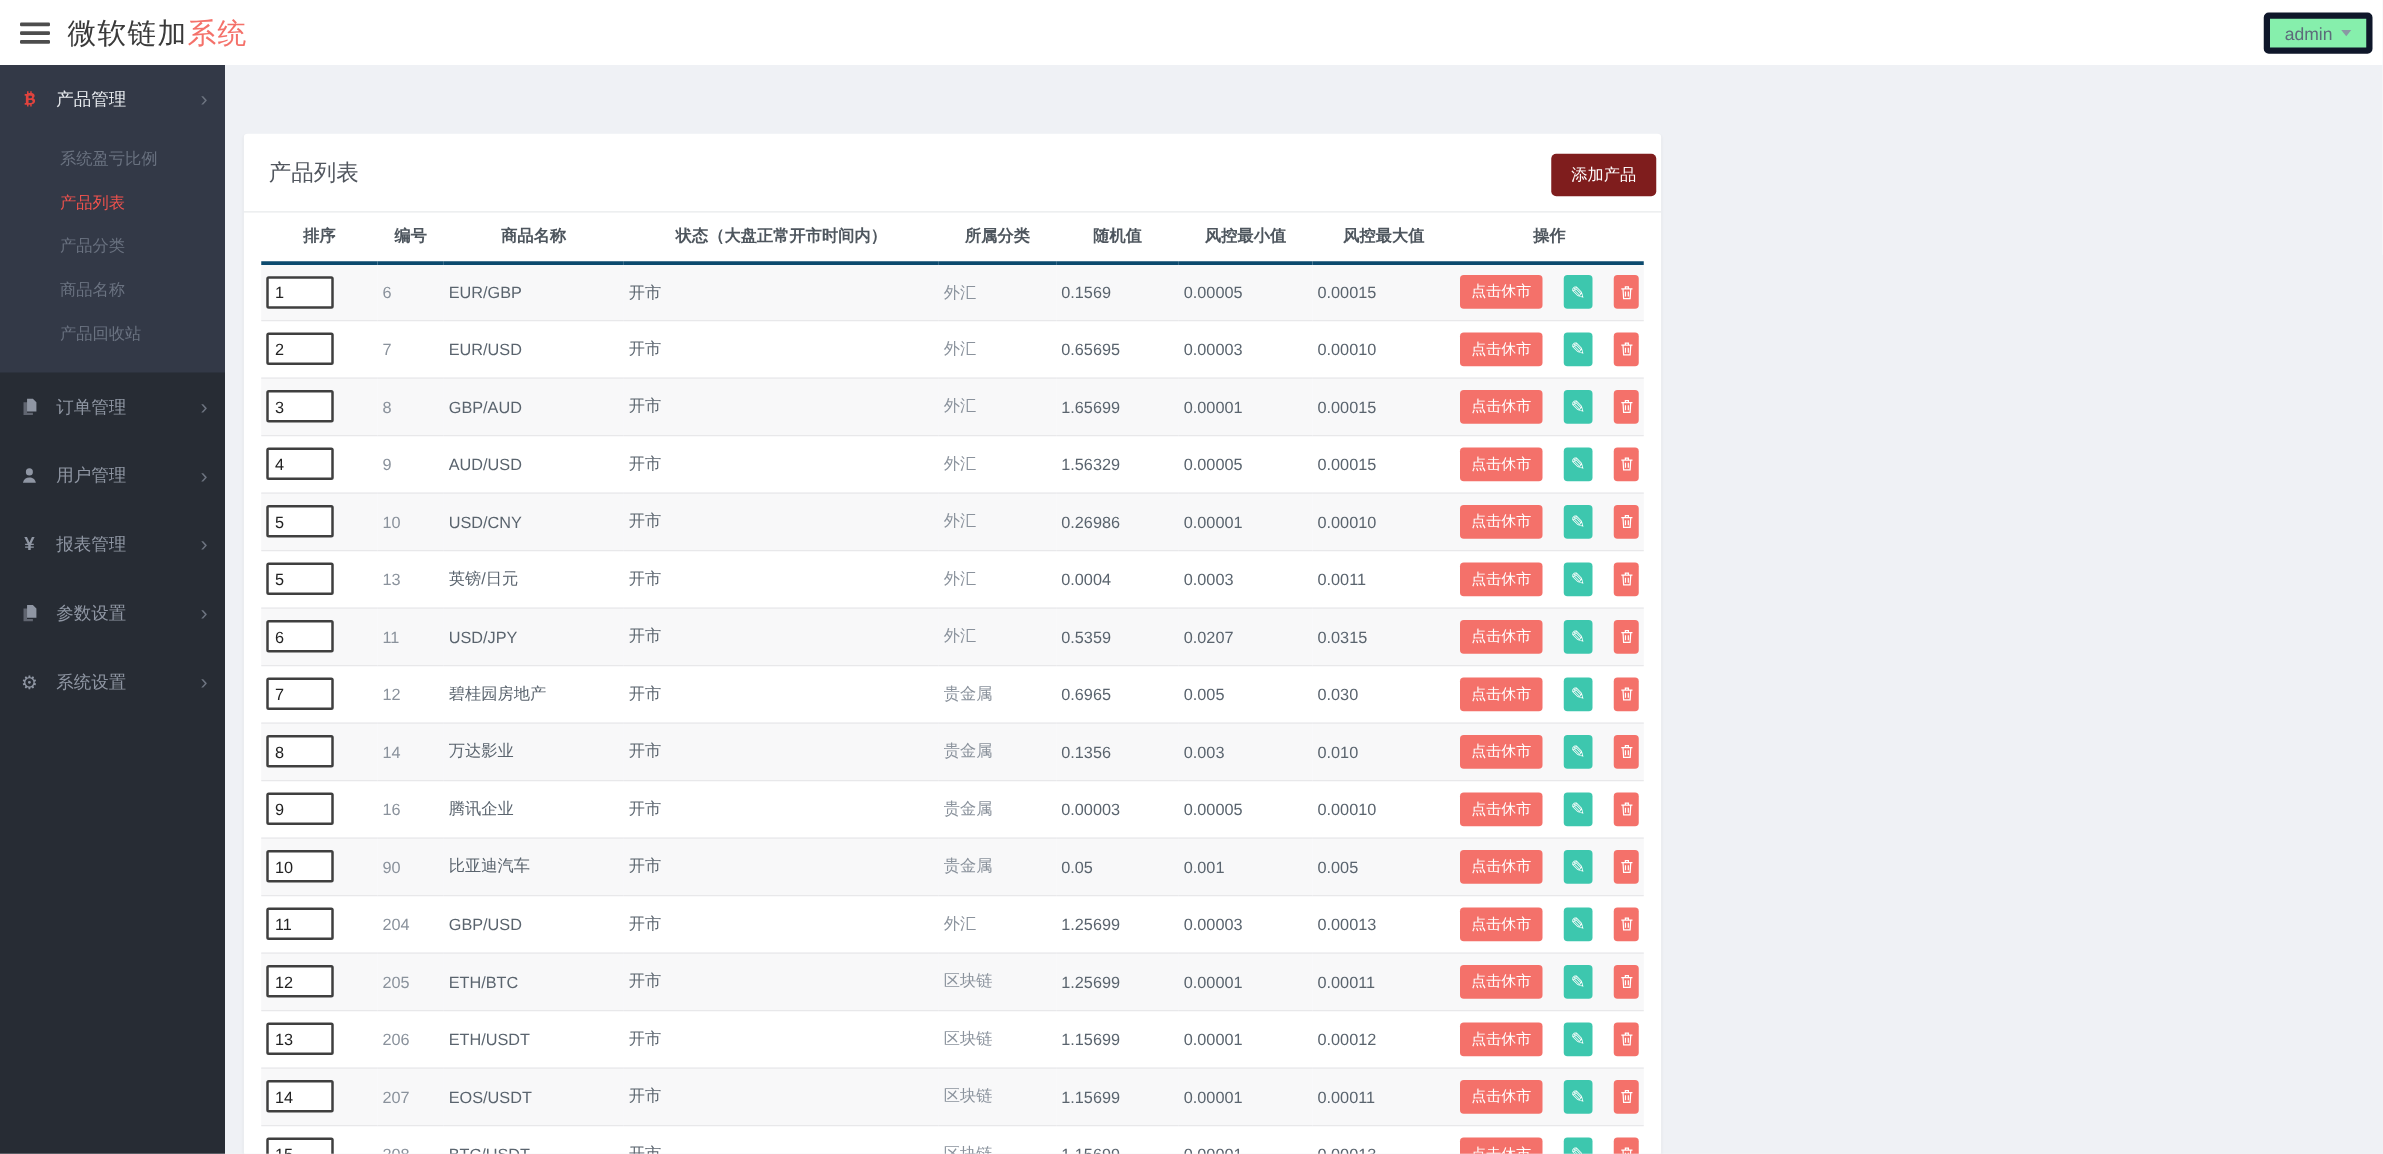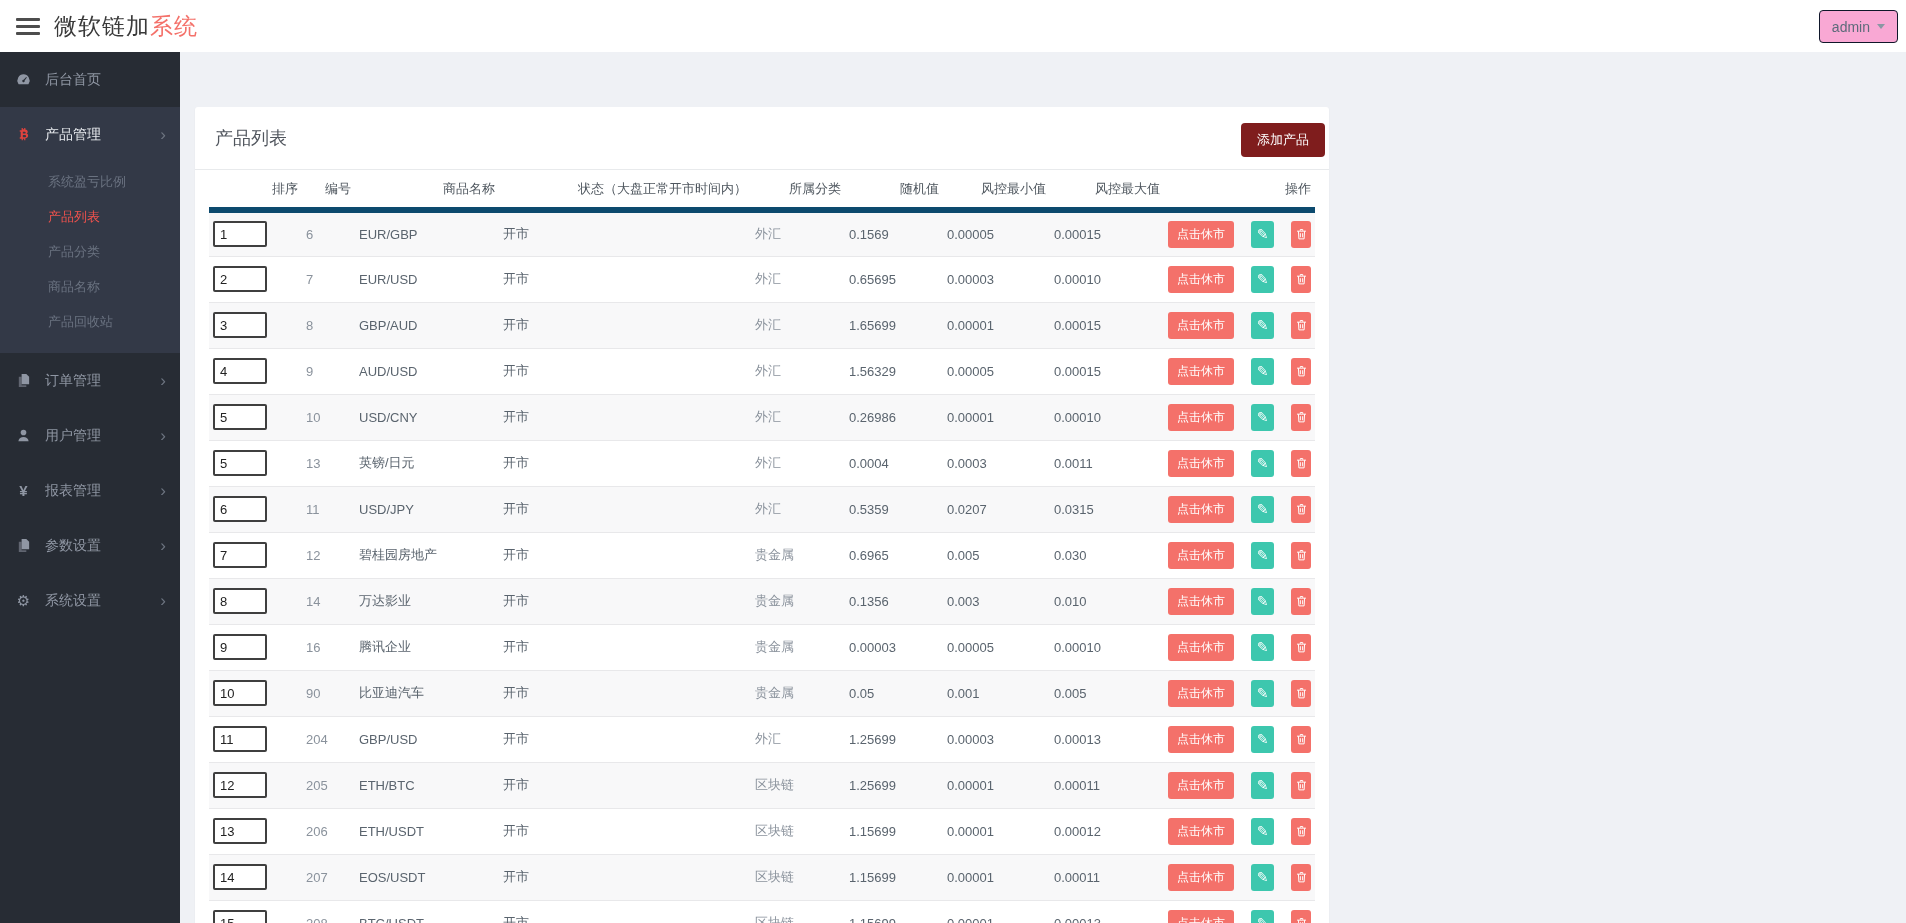--- a/index.html
+++ b/index.html
@@ -5,21 +5,21 @@
   * { margin:0; padding:0; box-sizing:border-box; }
   html,body { width:1906px; height:923px; overflow:hidden;
     font-family:"Liberation Sans","DejaVu Sans",sans-serif; background:#eff1f5; }
 
   
   .header { position:absolute; top:0; left:0; width:1906px; height:52px; background:#fff; z-index:10; display:flex; align-items:center; }
   .burger { margin-left:16px; width:24px; cursor:pointer; }
   .burger span { display:block; height:3px; background:#4d4d4d; border-radius:1px; margin:4px 0; }
   .logo { margin-left:14px; font-size:23px; color:#3a3a3a; letter-spacing:1px; white-space:nowrap; }
   .logo .accent { color:#f4716a; }
-  .user-box { position:absolute; right:8px; top:10px; height:33px; border:1px solid #0f172a; border-radius:4px; background:#f9a8d4;
+  .user-box { position:absolute; right:8px; top:10px; height:33px; border:5px solid #0f172a; border-radius:4px; background:#86efac;
     display:flex; align-items:center; padding:0 12px; color:#5c6b7a; font-size:14px; cursor:pointer; }
   .caret { width:0; height:0; border-left:4px solid transparent; border-right:4px solid transparent; border-top:5px solid #8a97a3; margin-left:7px; }
 
   
   .sidebar { position:absolute; top:52px; left:0; width:180px; height:871px; background:#272c34; color:#8f96a3; }
   .side-item { height:55px; display:flex; align-items:center; padding:0 14px; font-size:14px; cursor:pointer; position:relative; }
   .side-item .ic { width:19px; height:17px; margin-right:12px; display:flex; align-items:center; justify-content:center; font-size:15px; }
   .side-item .ic svg { width:15px; height:15px; }
   .side-item .chev { position:absolute; right:14px; font-size:17px; color:#6d7480; line-height:1; }
   .side-group { background:#333947; }
@@ -33,21 +33,21 @@
   
   .main { position:absolute; left:180px; top:52px; width:1726px; height:871px; overflow:hidden; }
   .card { margin:55px 0 0 15px; width:1134px; background:#fff; border-radius:3px; box-shadow:0 1px 2px rgba(0,0,0,.06); position:relative; padding-bottom:40px; }
   .card-head { height:63px; border-bottom:1px solid #e8eaec; display:flex; align-items:center; padding:0 20px; }
   .card-title { font-size:18px; color:#51565e; }
   .add-btn { position:absolute; right:4px; top:16px; background:#7f1d1d; color:#fff; border:none; border-radius:4px;
     font-size:13px; padding:8px 16px; cursor:pointer; font-family:inherit; }
 
   
   table { border-collapse:collapse; margin:0 14px; width:1106px; table-layout:fixed; }
-  th { font-size:13px; color:#4e565e; text-align:right; font-weight:normal; height:40px; border-bottom:6px solid #0c4a6e; padding:0 4px; }
+  th { font-size:13px; color:#4e565e; text-align:center; font-weight:bold; height:40px; border-bottom:3px solid #0c4a6e; padding:0 4px; }
   td { font-size:13px; color:#5a646e; height:46px; border-bottom:1px solid #e8e8ea; padding:0 4px; }
   tbody tr:nth-child(odd) { background:#f8f8f9; }
   td.dim { color:#8a929c; }
   .sort-input { width:54px; height:26px; border:2px solid #3f3f3f; border-radius:2px; font-size:13px; padding:0 5px;
     font-family:inherit; background:#fff; color:#222; }
   .ops { display:flex; align-items:flex-start; gap:17px; }
   .btn-close { background:#f4716a; color:#fff; border:none; border-radius:3px; font-size:12px; height:27px; padding:0 9px;
     cursor:pointer; font-family:inherit; white-space:nowrap; }
   .btn-icon { border:none; border-radius:3px; color:#fff; height:27px; display:flex; align-items:center; justify-content:center; cursor:pointer; }
   .btn-edit { background:#3dc7ae; width:30px; font-size:14px; }
@@ -65,28 +65,20 @@
     </div>
   <div class="logo"><span>微软链加</span><span class="accent">系统</span></div>
   <div class="user-box">
     <span>admin</span>
     <span class="caret"></span>
   </div>
 </div>
 
 <div class="sidebar">
   <nav id="sidebar-nav">
-      <div class="side-item">
-        <span class="ic">
-          <svg viewBox="0 0 16 16" fill="currentColor">
-            <path d="M8 2.5a6.5 6.5 0 0 0-5.63 9.75l.43.75h10.4l.43-.75A6.5 6.5 0 0 0 8 2.5zm3.6 3.3-2.4 3.3a1.3 1.3 0 1 1-1.05-.77l2.72-3.06.73.53z"></path>
-          </svg>
-        </span>
-        <span>后台首页</span>
-      </div>
       <div class="side-group">
         <div class="side-item">
           <span class="ic">
             <svg viewBox="0 0 16 16" fill="currentColor">
               <path d="M6 1h1.3v1.5h1.4V1H10v1.6c1.5.25 2.5 1.05 2.5 2.4 0 1-.55 1.7-1.3 2 1 .3 1.7 1.05 1.7 2.3 0 1.7-1.3 2.55-2.9 2.8V14H8.7v-1.5H7.3V14H6v-1.5H4V11h1V5H4V3.5h2V1zm1.3 4V7h1.6c.8 0 1.4-.3 1.4-1s-.6-1-1.4-1H7.3zm0 3.5V11h2c.9 0 1.5-.35 1.5-1.15 0-.8-.7-1.35-1.6-1.35H7.3z"></path>
             </svg>
           </span>
           <span>产品管理</span>
           <span class="chev">›</span>
         </div>

